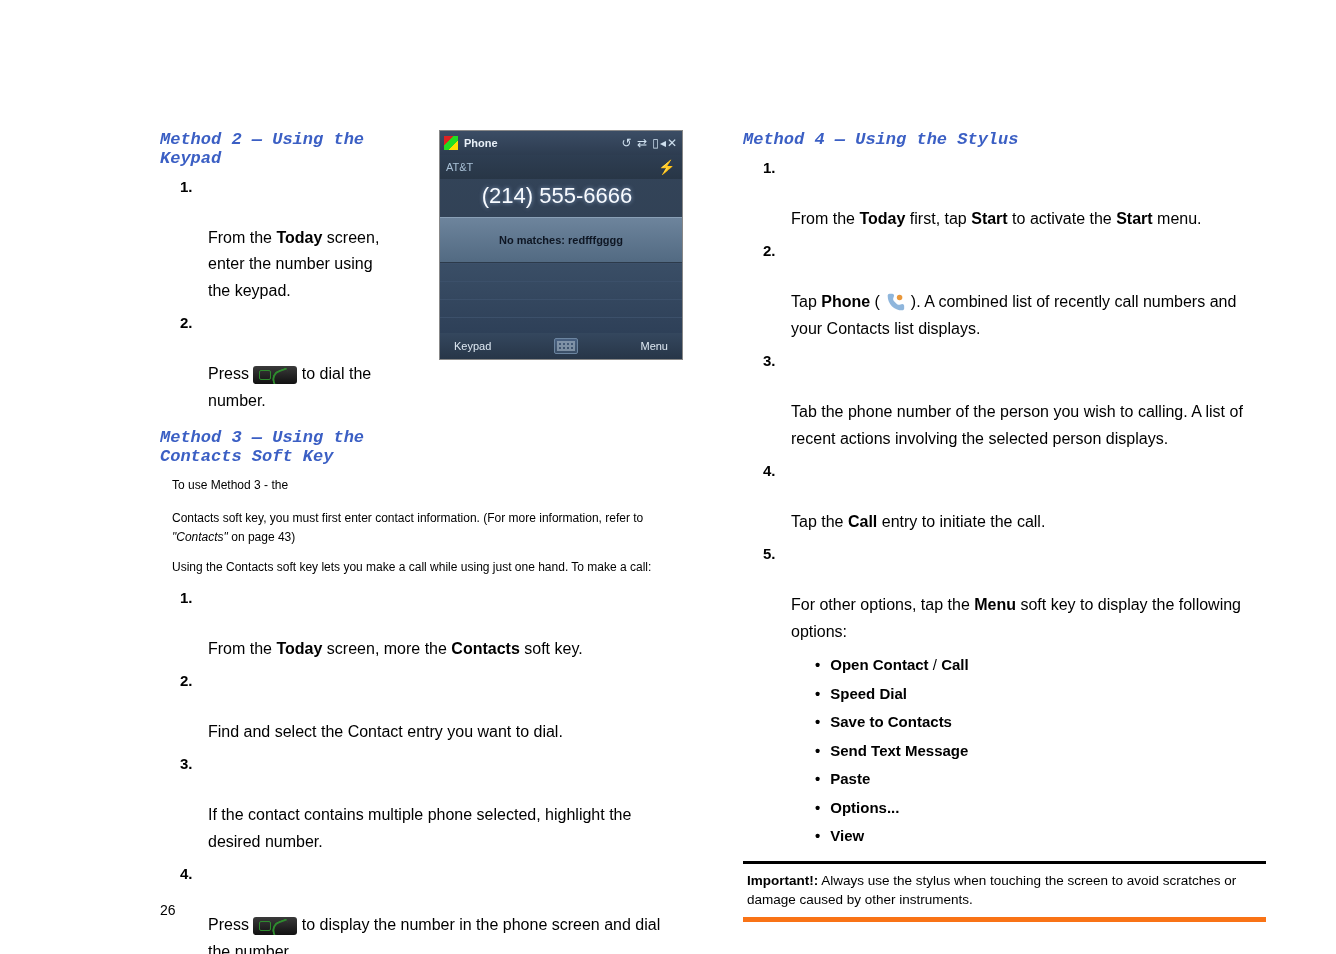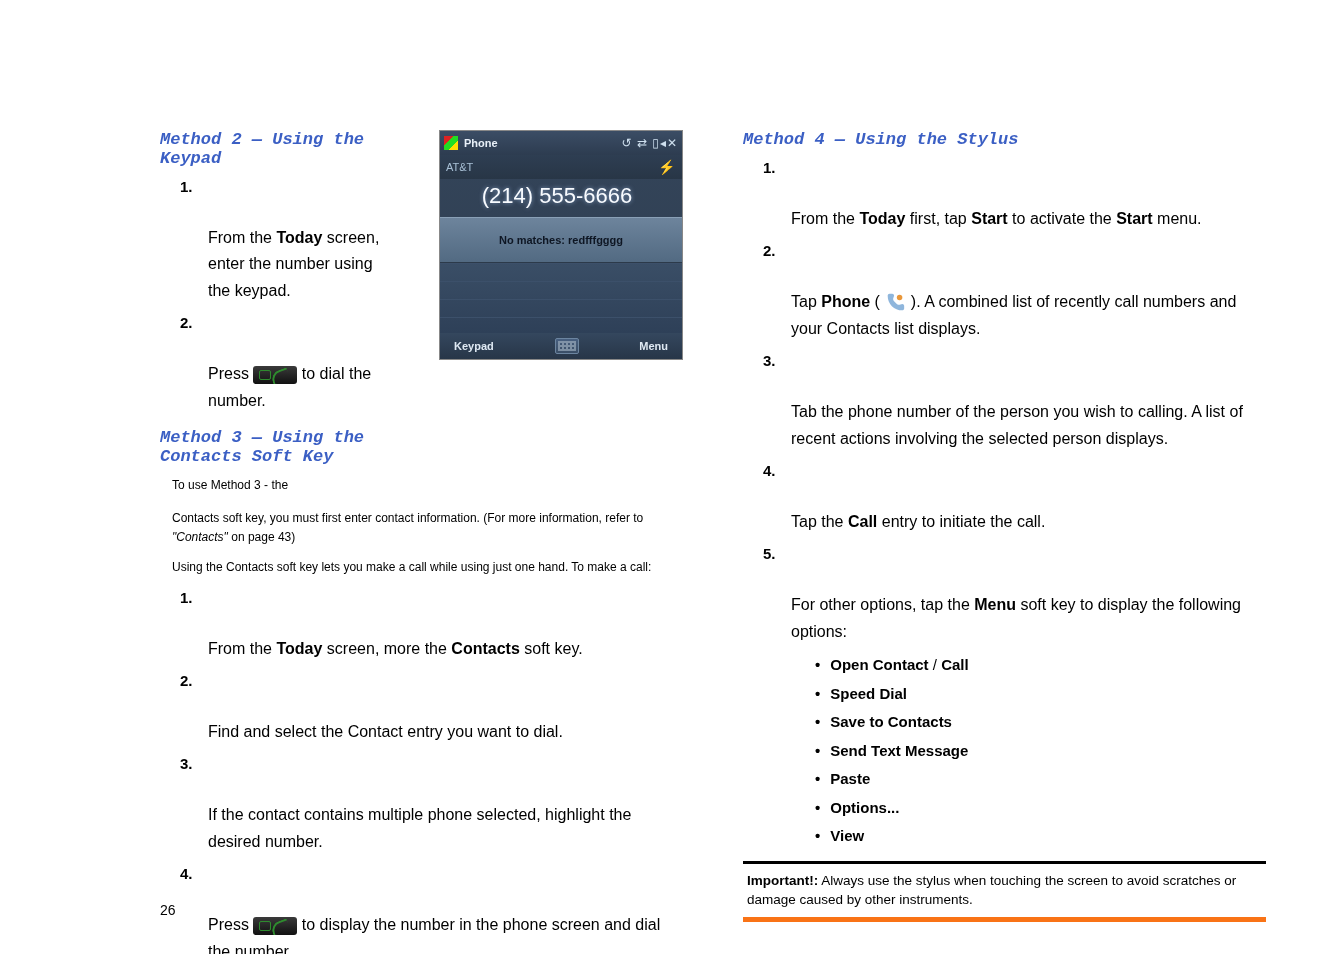--- a/index.html
+++ b/index.html
@@ -223,21 +223,21 @@
   }
   .shot-softkeys {
     height: 26px;
     display: flex;
     align-items: center;
     justify-content: space-between;
     padding: 0 14px;
     background: linear-gradient(#34475e,#273648);
     color: #dfe9f3;
     font-size: 11px;
-    font-weight: bold;
+    font-weight: normal;
   }
   .shot-softkeys .mid {
     width: 22px;
     height: 14px;
     background: linear-gradient(#486080,#3a4e66);
     border: 1px solid #6c85a0;
     border-radius: 2px;
     position: relative;
   }
   .shot-softkeys .mid::before {

